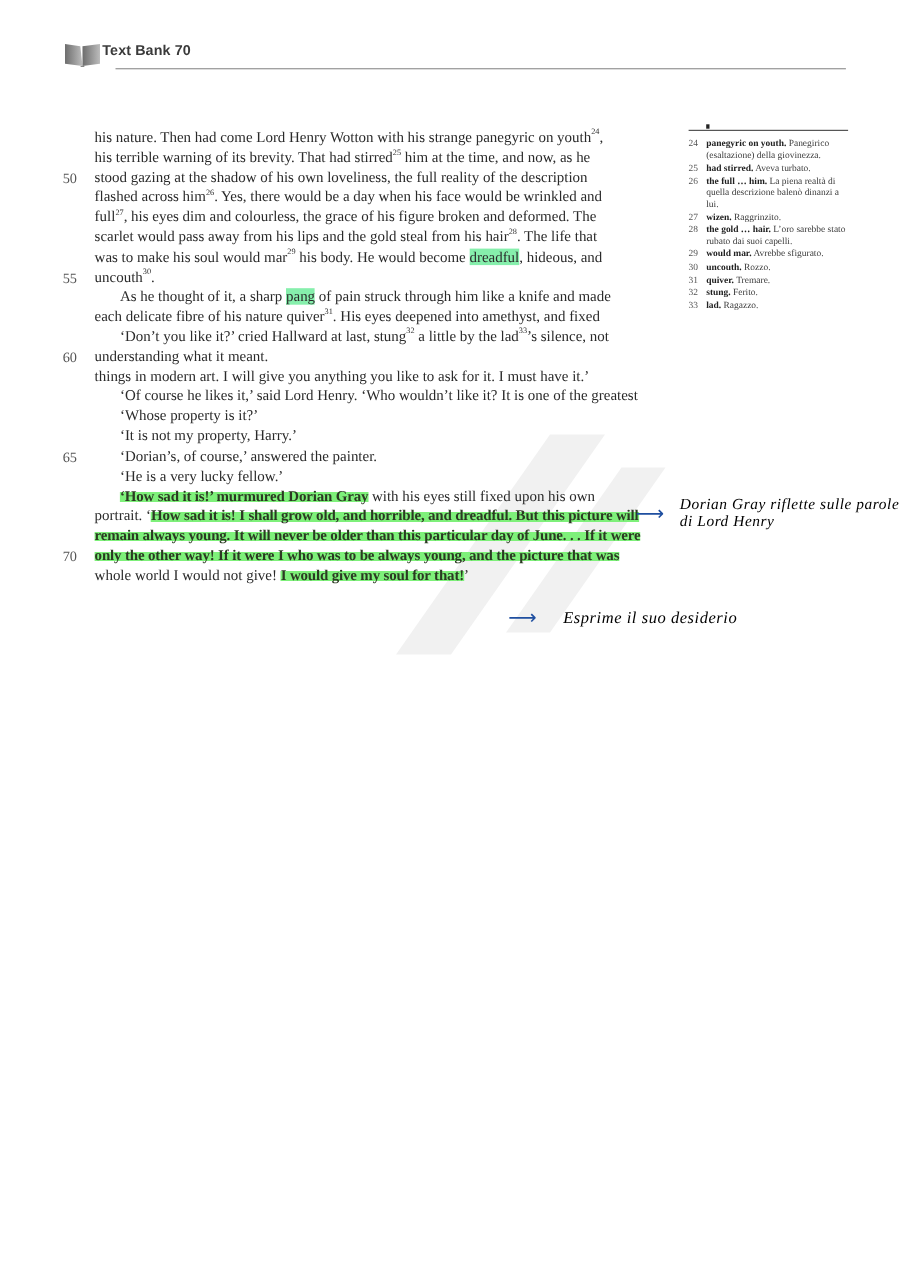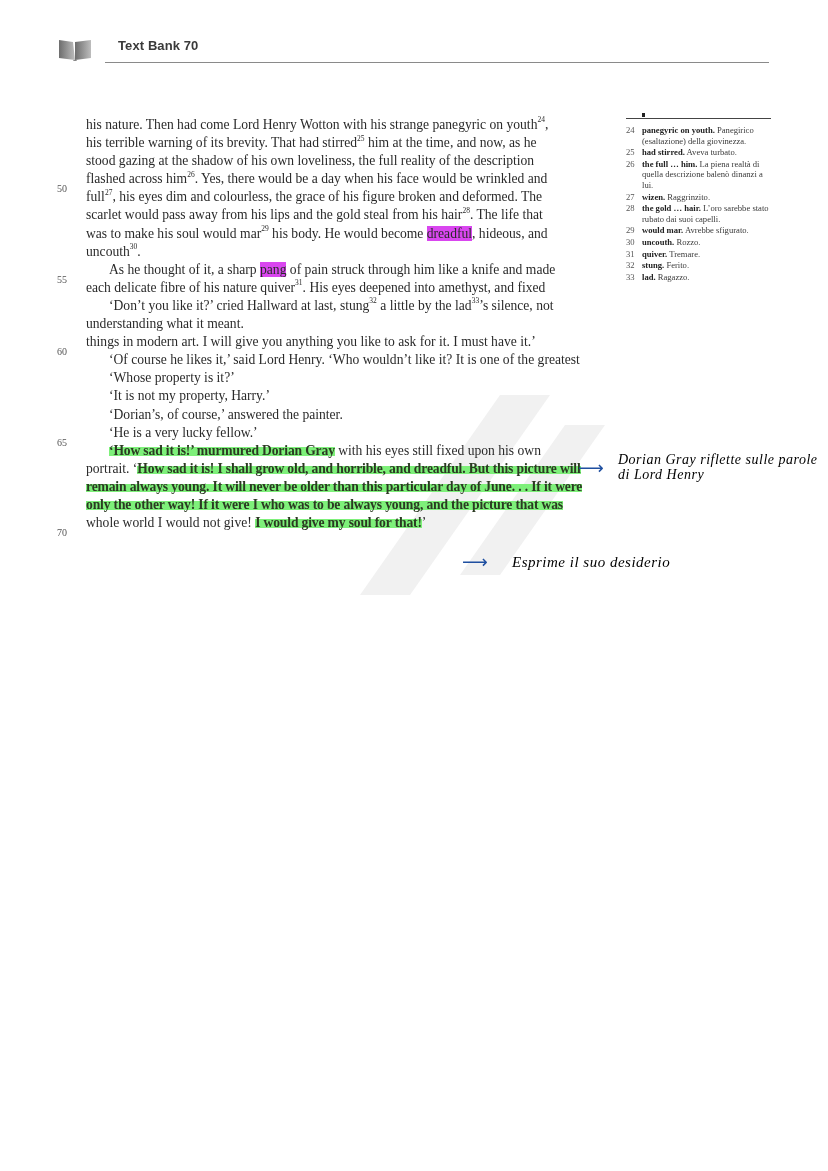--- a/index.html
+++ b/index.html
@@ -1,31 +1,31 @@
 <!DOCTYPE html>
 <html><head>
 <meta charset="utf-8">
 <style>
   html, body { margin:0; padding:0; background:#ffffff; }
   body { width:828px; height:1171px; position:relative; overflow:hidden; font-family:"Liberation Serif","DejaVu Serif",serif; color:#2a2a2a; }
 
   .header { position:absolute; left:59px; top:36px; width:710px; height:30px; }
   .book-icon { position:absolute; left:0; top:3px; width:32px; height:22px; }
-  .header-title { position:absolute; left:59px; top:2px; font-family:"Liberation Sans","DejaVu Sans",sans-serif; font-size:13px; font-weight:bold; color:#3a3a3a; letter-spacing:0.1px; }
+  .header-title { position:absolute; left:34px; top:2px; font-family:"Liberation Sans","DejaVu Sans",sans-serif; font-size:13px; font-weight:bold; color:#3a3a3a; letter-spacing:0.1px; }
   .header-rule { position:absolute; left:46px; top:26px; width:664px; height:1px; background:#8a8a8a; }
 
   .watermark { position:absolute; left:350px; top:385px; width:270px; height:220px; pointer-events:none; }
 
   .main-text { position:absolute; left:86px; top:116px; width:525px; font-size:13.6px; line-height:18.1px; }
   .line { position:relative; height:18.1px; white-space:nowrap; }
   .line.indent { padding-left:23px; }
-  .line-num { position:absolute; left:-29px; top:1px; font-size:10px; color:#555;margin-top:27px; }
+  .line-num { position:absolute; left:-29px; top:1px; font-size:13px; color:#555; }
   sup { font-size:7.5px; line-height:0; position:relative; top:-1px; vertical-align:super; }
 
-  .hl-grey { background:#d946ef; }
+  .hl-grey { background:#86efac; }
   .hl-green { background:linear-gradient(to bottom, transparent 30%, #7ef07a 30%, #7ef07a 88%, transparent 88%); color:#2b3a22; font-weight:bold; letter-spacing:-0.15px; }
 
   .footnotes { position:absolute; left:626px; top:108px; width:145px; font-size:8.6px; line-height:10.6px; color:#3a3a3a; }
   .fn-rule { height:10px; border-bottom:1px solid #444; position:relative; margin-bottom:6px; }
   .fn-rule .dot { position:absolute; left:16px; top:5px; width:3px; height:4px; background:#222; }
   .fn { position:relative; padding-left:16px; margin-bottom:1px; }
   .fn-num { position:absolute; left:0; top:0; color:#555; }
   .fn b { color:#222; }
 
   .note { position:absolute; font-family:Liberation Serif, serif; color:#000000; font-style:italic; letter-spacing:0.5px; }

